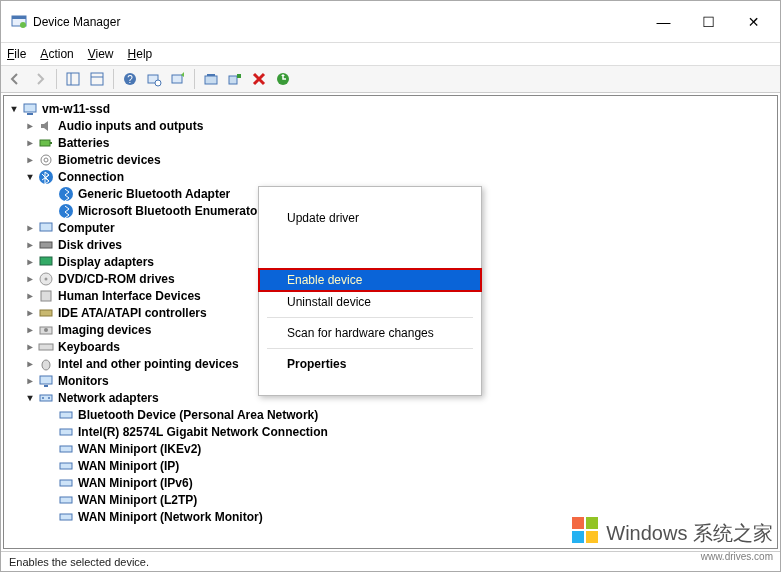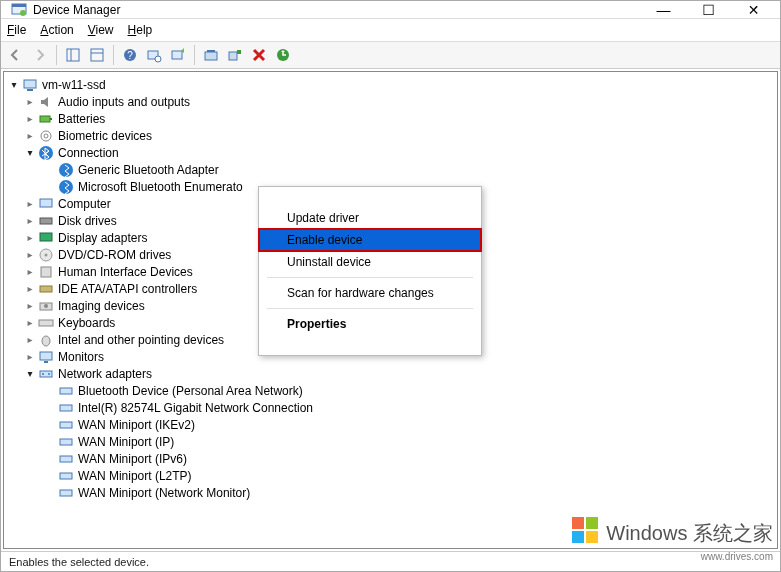--- a/index.html
+++ b/index.html
@@ -1,45 +1,45 @@
 <!DOCTYPE html>
 <html><head>
 <meta charset="utf-8">
 <style>
   * { box-sizing: border-box; margin: 0; padding: 0; font-family: "Segoe UI", Tahoma, sans-serif; }
   body { width: 781px; height: 572px; background: #fff; overflow: hidden; position: relative; }
   .window { width: 100%; height: 100%; border: 1px solid #aaa; display: flex; flex-direction: column; background: #fff; }
-  .titlebar { height: 18px; display: flex; align-items: center; padding: 0 4px; border-bottom: 1px solid #ddd; }
+  .titlebar { height: 42px; display: flex; align-items: center; padding: 0 4px; border-bottom: 1px solid #ddd; }
   .titlebar .app-icon { width: 16px; height: 16px; margin: 0 6px; }
   .titlebar .title { font-size: 12px; flex: 1; }
   .win-btns { display: flex; gap: 0; }
   .win-btn { width: 45px; height: 28px; display: flex; align-items: center; justify-content: center; font-size: 14px; }
   .menubar { height: 22px; display: flex; align-items: center; padding: 0 6px; gap: 14px; font-size: 12px; }
   .menubar span u { text-decoration: underline; }
   .toolbar { height: 28px; display: flex; align-items: center; padding: 0 4px; gap: 2px; border-top: 1px solid #ddd; border-bottom: 1px solid #ccc; background: #f6f6f6; }
   .tbtn { width: 22px; height: 22px; display: flex; align-items: center; justify-content: center; border: 1px solid transparent; }
   .tbtn svg { width: 16px; height: 16px; }
   .tsep { width: 1px; height: 20px; background: #ccc; margin: 0 3px; }
-  .client { flex: 1; border: 1px solid #888; margin: 2px; overflow: auto; background: #fff; position: relative; }
+  .client { flex: 1; border: 1px solid #888; margin: 2px; overflow: auto; background: #fff; position: relative; font-weight: bold; }
   .tree { font-size: 12px; padding: 4px 0; }
   .row { display: flex; align-items: center; height: 17px; white-space: nowrap; padding-left: 4px; }
   .arrow { width: 12px; display: inline-block; text-align: center; font-size: 10px; color: #555; user-select: none; }
   .arrow.expanded::before { content: "▾"; color: #222; }
   .arrow.collapsed::before { content: "▸"; color: #777; }
   .arrow.none::before { content: ""; }
   .icon { width: 16px; height: 16px; display: inline-flex; align-items: center; justify-content: center; margin: 0 2px; }
   .row.sel .label { background: #cde8ff; border: 1px dotted #3399ff; padding: 0 2px; }
   .label { padding: 0 2px; }
   .indent1 { padding-left: 20px; }
   .indent2 { padding-left: 40px; }
   .statusbar { height: 20px; border-top: 1px solid #ccc; font-size: 11px; display: flex; align-items: center; padding: 0 8px; color: #222; }
   
   .ctxmenu { position: absolute; left: 258px; top: 186px; width: 224px; background: #fff; border: 1px solid #bbb; box-shadow: 2px 2px 6px rgba(0,0,0,0.25); font-size: 12px; padding: 20px 0; }
   .ctxmenu .item { height: 22px; display: flex; align-items: center; padding: 0 28px; }
-  .ctxmenu .item.hl { background: #0a64d8; color: #000000; outline: 2px solid #d10000; outline-offset: -1px; }
+  .ctxmenu .item.hl { background: #0a64d8; color: #fef9c3; outline: 2px solid #d10000; outline-offset: -1px; margin-top: 40px; }
   .ctxmenu .sep { height: 1px; background: #e0e0e0; margin: 4px 8px; }
   .ctxmenu .item.bold { font-weight: 600; }
   .watermark { position: absolute; right: 8px; bottom: 22px; display: flex; align-items: center; gap: 6px; font-size: 20px; color: #333; opacity: 0.85; }
   .watermark .sub { position: absolute; right: 0; bottom: -12px; font-size: 10px; color: #666; }
 </style>
 </head>
 <body>
 
 <div class="window">
 

